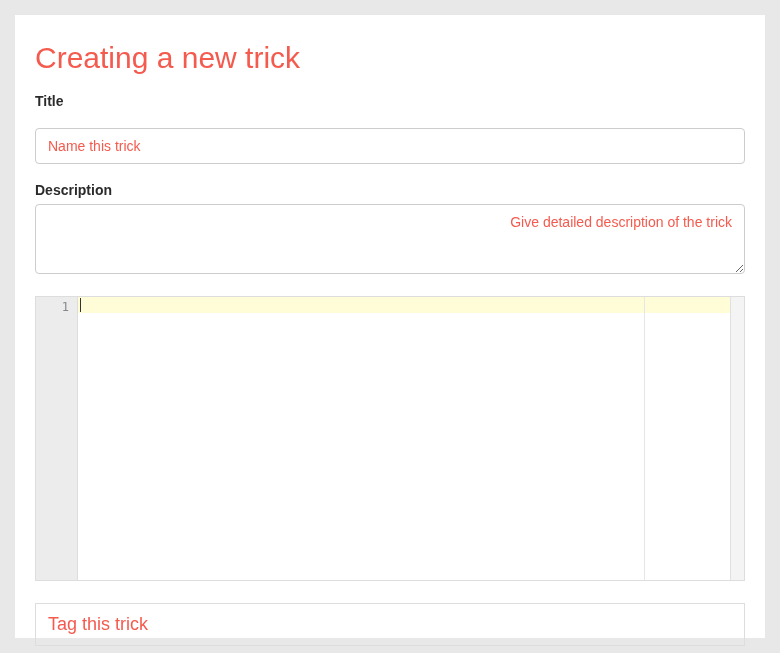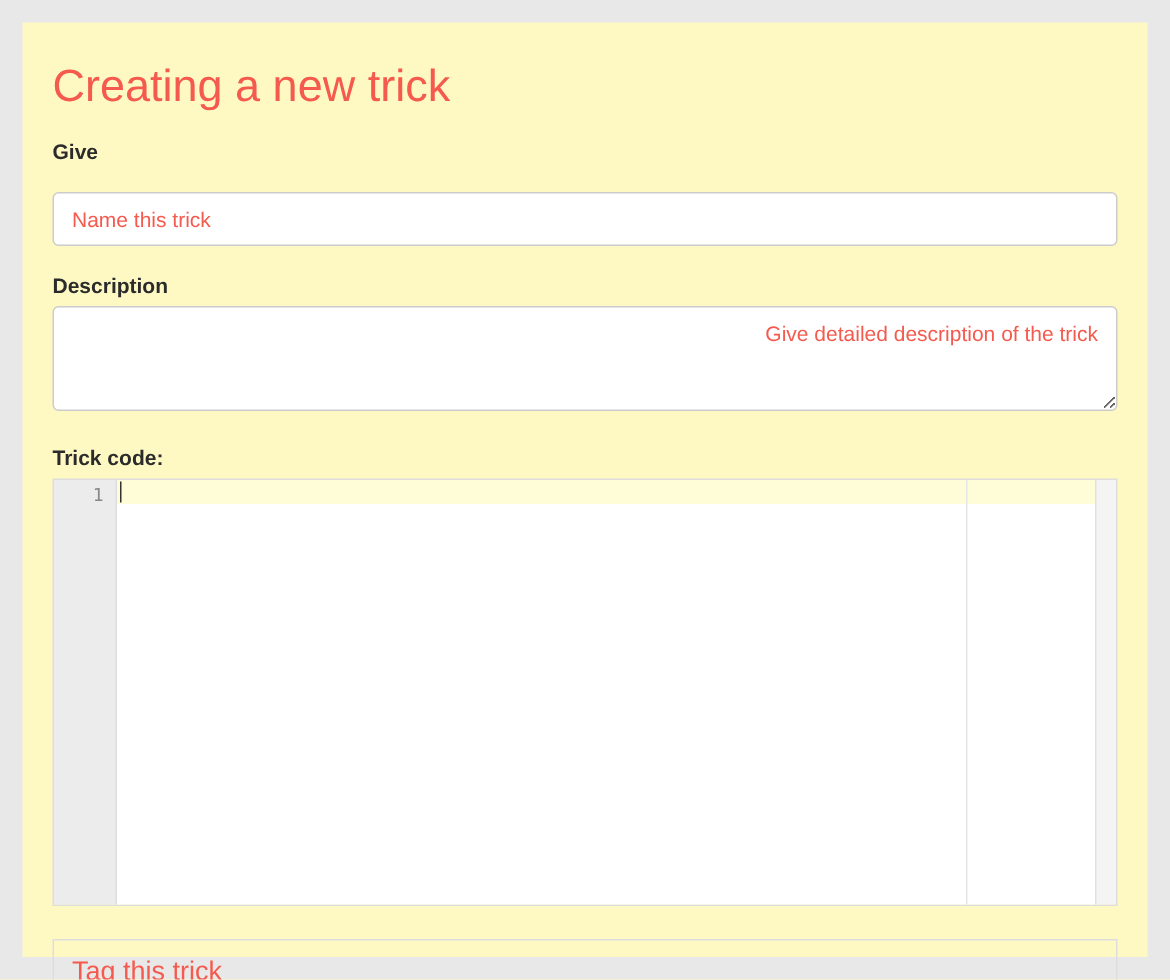--- a/index.html
+++ b/index.html
@@ -9,21 +9,21 @@
     }
     body {
       font-family: -apple-system, BlinkMacSystemFont, "Helvetica Neue", Helvetica, Arial, sans-serif;
       background: #e8e8e8;
       padding: 15px;
       width: 780px;
       height: 653px;
       overflow: hidden;
     }
     .panel {
-      background: #fef9c3;
+      background: #ffffff;
       padding: 20px 20px 20px 20px;
       height: 100%;
     }
     .page-title {
       color: #f55a4e;
       font-size: 30px;
       font-weight: 400;
       margin-bottom: 18px;
       margin-top: 6px;
     }
@@ -132,27 +132,26 @@
       color: #f55a4e;
       font-size: 18px;
     }
   </style>
 </head>
 <body>
 
 <div class="panel">
   <h1 class="page-title">Creating a new trick</h1>
 
-  <label class="field-label">Give</label>
+  <label class="field-label">Title</label>
   <input type="text" class="text-input" placeholder="Name this trick" style="">
 
   <label class="field-label">Description</label>
   <textarea class="textarea-input" placeholder="Give detailed description of the trick" style=""></textarea>
 
-  <label class="field-label">Trick code:</label>
   <div class="code-editor">
     <div class="gutter">
       <div class="line-number">1</div>
     </div>
     <div class="code-area">
       <div class="active-line-highlight"></div>
       <div class="code-cursor"></div>
       <div class="code-right-border"></div>
     </div>
     <div class="scrollbar-track"></div>

